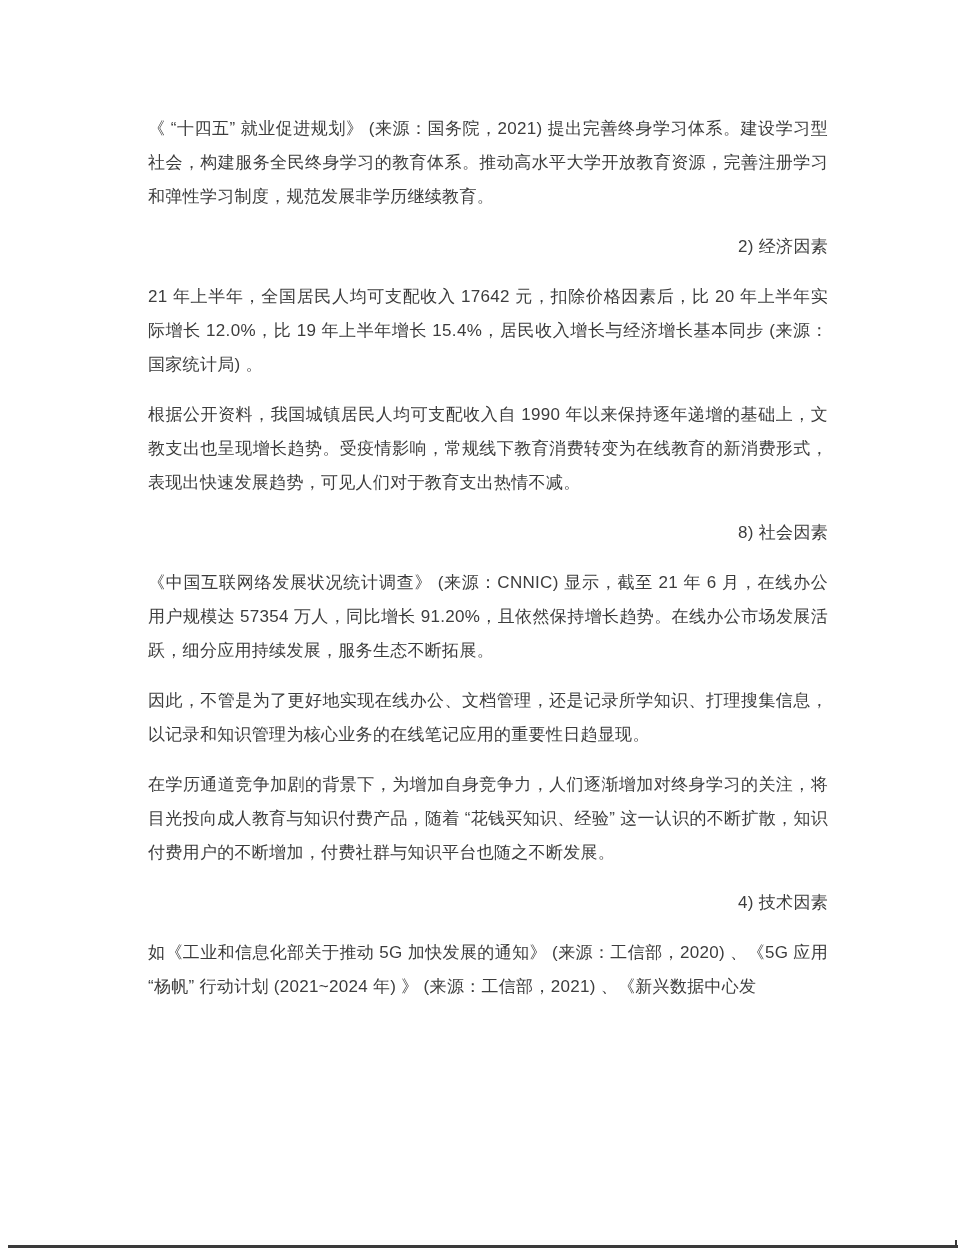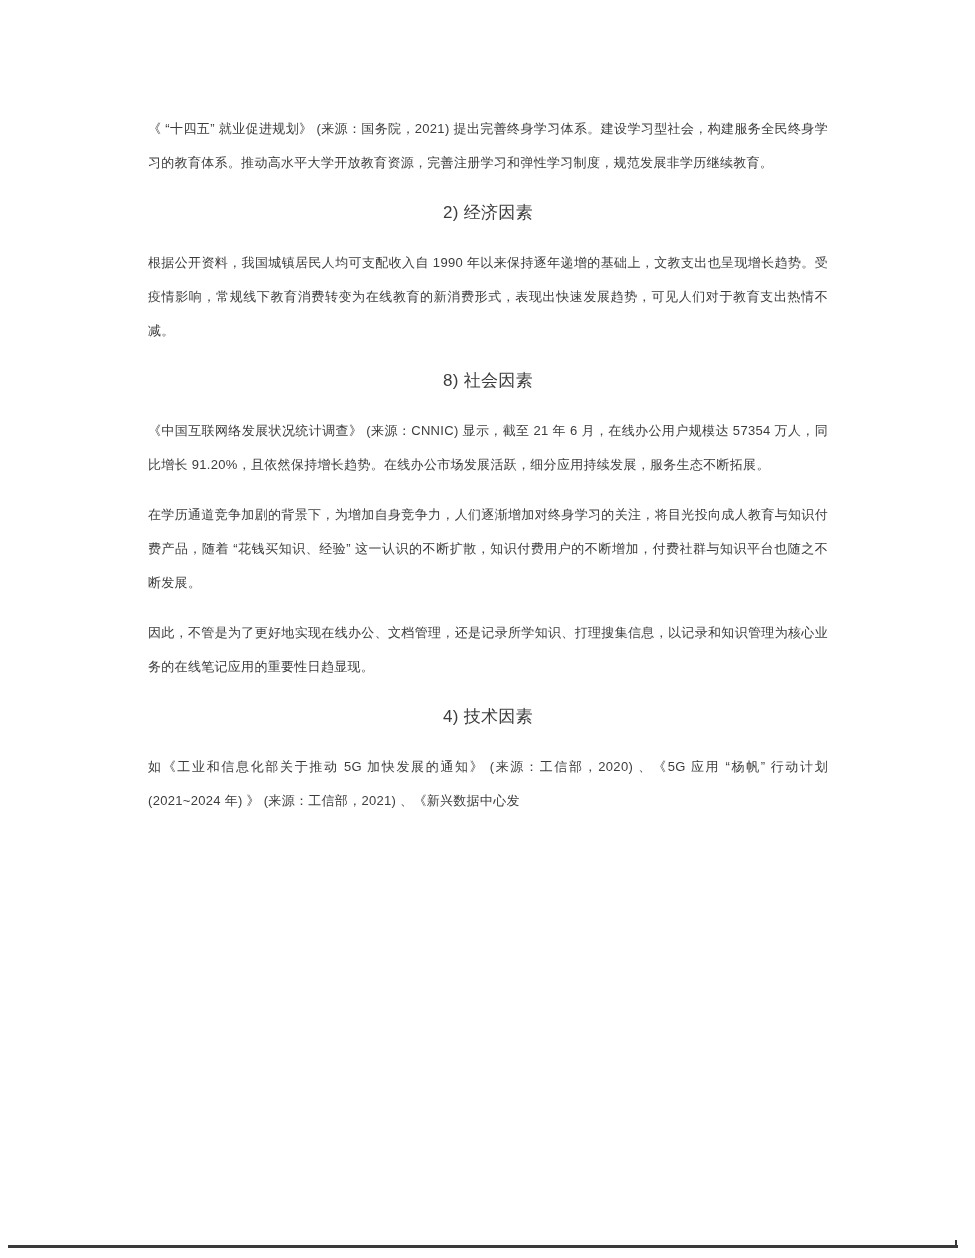--- a/index.html
+++ b/index.html
@@ -16,31 +16,31 @@
     font-family: "Liberation Sans", "DejaVu Sans", sans-serif;
     color: #3c3c3c;
   }
   .doc-page {
     position: absolute;
     left: 148px;
     top: 112px;
     width: 680px;
   }
   .para {
-    font-size: 13px;
+    font-size: 17px;
     line-height: 34px;
     margin: 0 0 16px 0;
     text-align: justify;
     letter-spacing: 0.3px;
   }
   .heading {
     font-size: 17px;
     line-height: 34px;
     margin: 0 0 16px 0;
-    text-align: center;
+    text-align: right;
     letter-spacing: 0.3px;
   }
   .bottom-rule {
     position: absolute;
     left: 8px;
     top: 1245px;
     width: 950px;
     height: 3px;
     background: #3a3a3a;
   }
@@ -52,24 +52,25 @@
     height: 5px;
     background: #3a3a3a;
   }
 </style>
 </head>
 <body>
 
 <div class="doc-page">
   <p class="para">《 “十四五” 就业促进规划》 (来源：国务院，2021) 提出完善终身学习体系。建设学习型社会，构建服务全民终身学习的教育体系。推动高水平大学开放教育资源，完善注册学习和弹性学习制度，规范发展非学历继续教育。</p>
   <p class="heading">2) 经济因素</p>
+  <p class="para">21 年上半年，全国居民人均可支配收入 17642 元，扣除价格因素后，比 20 年上半年实际增长 12.0%，比 19 年上半年增长 15.4%，居民收入增长与经济增长基本同步 (来源：国家统计局) 。</p>
   <p class="para">根据公开资料，我国城镇居民人均可支配收入自 1990 年以来保持逐年递增的基础上，文教支出也呈现增长趋势。受疫情影响，常规线下教育消费转变为在线教育的新消费形式，表现出快速发展趋势，可见人们对于教育支出热情不减。</p>
   <p class="heading">8) 社会因素</p>
   <p class="para">《中国互联网络发展状况统计调查》 (来源：CNNIC) 显示，截至 21 年 6 月，在线办公用户规模达 57354 万人，同比增长 91.20%，且依然保持增长趋势。在线办公市场发展活跃，细分应用持续发展，服务生态不断拓展。</p>
+  <p class="para">因此，不管是为了更好地实现在线办公、文档管理，还是记录所学知识、打理搜集信息，以记录和知识管理为核心业务的在线笔记应用的重要性日趋显现。</p>
   <p class="para">在学历通道竞争加剧的背景下，为增加自身竞争力，人们逐渐增加对终身学习的关注，将目光投向成人教育与知识付费产品，随着 “花钱买知识、经验” 这一认识的不断扩散，知识付费用户的不断增加，付费社群与知识平台也随之不断发展。</p>
-  <p class="para">因此，不管是为了更好地实现在线办公、文档管理，还是记录所学知识、打理搜集信息，以记录和知识管理为核心业务的在线笔记应用的重要性日趋显现。</p>
   <p class="heading">4) 技术因素</p>
   <p class="para">如《工业和信息化部关于推动 5G 加快发展的通知》 (来源：工信部，2020) 、《5G 应用 “杨帆” 行动计划 (2021~2024 年) 》 (来源：工信部，2021) 、《新兴数据中心发</p>
 </div>
 
 <div class="bottom-rule">
   <div class="bottom-rule-tick"></div>
 </div>
 
 </body></html>

